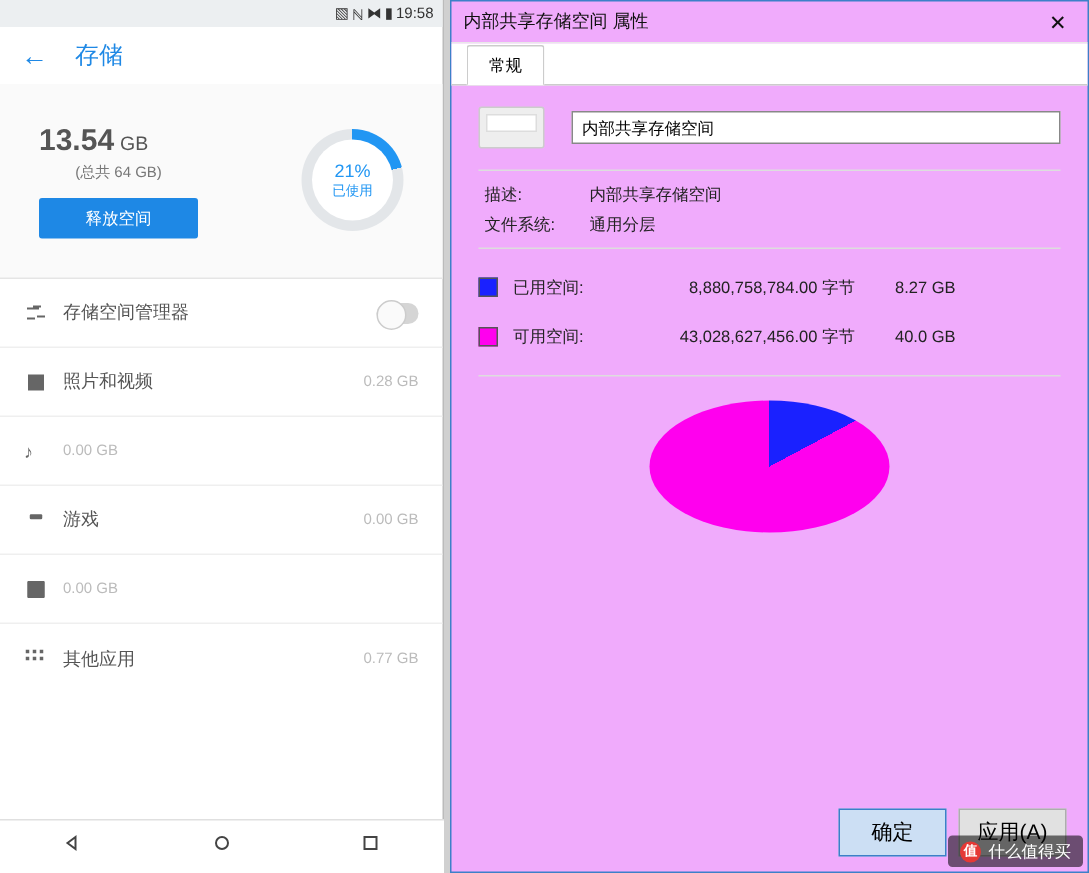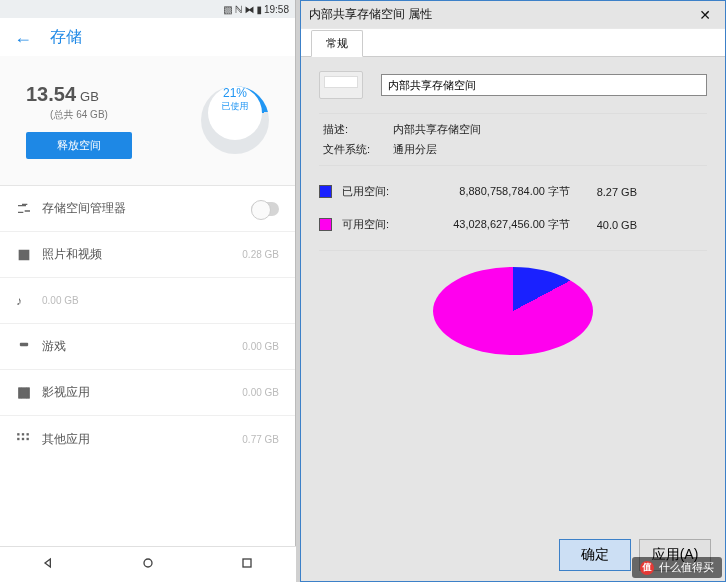--- a/index.html
+++ b/index.html
@@ -18,41 +18,41 @@
 
   .summary{background:#fafafa;height:130px;position:relative;border-bottom:1px solid #e5e5e5;
            display:flex;align-items:center;padding-left:26px}
   .summary .nums .big{font-size:20px;font-weight:600;color:#555}
   .summary .nums .big .gb{font-size:13px;font-weight:400;margin-left:4px}
   .summary .nums .sub{font-size:10px;color:#777;text-align:center;margin-top:2px}
   .summary .btn{margin-top:10px;display:inline-block;background:#1E88E5;color:#fff;
                 font-size:11px;padding:6px 31px;border-radius:2px}
   .ring{position:absolute;right:26px;top:30px;width:68px;height:68px;border-radius:50%;
         background:conic-gradient(#2196F3 0 75.6deg,#e3e6e9 75.6deg 360deg);
-        display:flex;justify-content:center}
+        display:flex;align-items:center;justify-content:center}
   .ring::before{content:"";position:absolute;width:54px;height:54px;border-radius:50%;background:#fff}
   .ring .inner{position:relative;text-align:center;color:#2196F3;font-size:12px}
   .ring .inner .lab{font-size:9px}
 
   .row{height:46px;display:flex;align-items:center;padding:0 16px;border-bottom:1px solid #efefef;
        font-size:12px;color:#555}
   .row .ico{width:26px;color:#666;display:flex;align-items:center}
   .row .lab{flex:1}
   .row .val{font-size:10px;color:#bbb}
   .toggle{width:28px;height:14px;border-radius:7px;background:#d5d5d5;position:relative}
   .toggle::after{content:"";position:absolute;left:0;top:-2px;width:18px;height:18px;border-radius:50%;
                  background:#fafafa;border:1px solid #ccc}
 
   .navbar{position:absolute;left:0;bottom:0;width:296px;height:36px;background:#fff;
           border-top:1px solid #e0e0e0;display:flex;align-items:center;justify-content:space-around;
           color:#444}
   .navbar svg{width:16px;height:16px}
 
   
-  #win{position:absolute;left:300px;top:0;width:426px;height:582px;background:#e5e5e5;
+  #win{position:absolute;left:300px;top:0;width:426px;height:582px;background:#f0abfc;
        border:1px solid #3c80c8;display:flex;flex-direction:column}
   .win-title{height:28px;display:flex;align-items:center;padding:0 8px;font-size:12px;color:#111;
              justify-content:space-between;border-bottom:1px solid #e8e8e8}
   .win-title .close{font-size:14px;padding:0 6px}
   .tab-strip{height:28px;padding-left:10px;display:flex;align-items:flex-end;background:#fff;
              border-bottom:1px solid #ccc}
   .tab{font-size:11px;padding:5px 14px;border:1px solid #ccc;border-bottom:1px solid #fff;
        background:#fff;border-radius:2px 2px 0 0;position:relative;top:1px}
 
   .panel{flex:1;padding:14px 18px;font-size:11px;color:#222;position:relative}
@@ -164,21 +164,20 @@
       <span class="lab">游戏</span>
       <span class="val">0.00 GB</span>
     </div>
 
     <div class="row">
       <div class="ico">
         <svg viewBox="0 0 24 24" width="16" height="16" fill="#666">
             <path d="M4 4h16v16H4zM4 4v16M8 4v16M16 4v16M20 4v16" stroke="#666"></path>
           </svg>
       </div>
-      <span class="lab">影视应用</span>
       <span class="val">0.00 GB</span>
     </div>
 
     <div class="row" style="border-bottom:none">
       <div class="ico">
         <svg viewBox="0 0 24 24" width="14" height="14" fill="#666">
             <rect x="2" y="2" width="4" height="4"></rect>
             <rect x="10" y="2" width="4" height="4"></rect>
             <rect x="18" y="2" width="4" height="4"></rect>
             <rect x="2" y="10" width="4" height="4"></rect>

